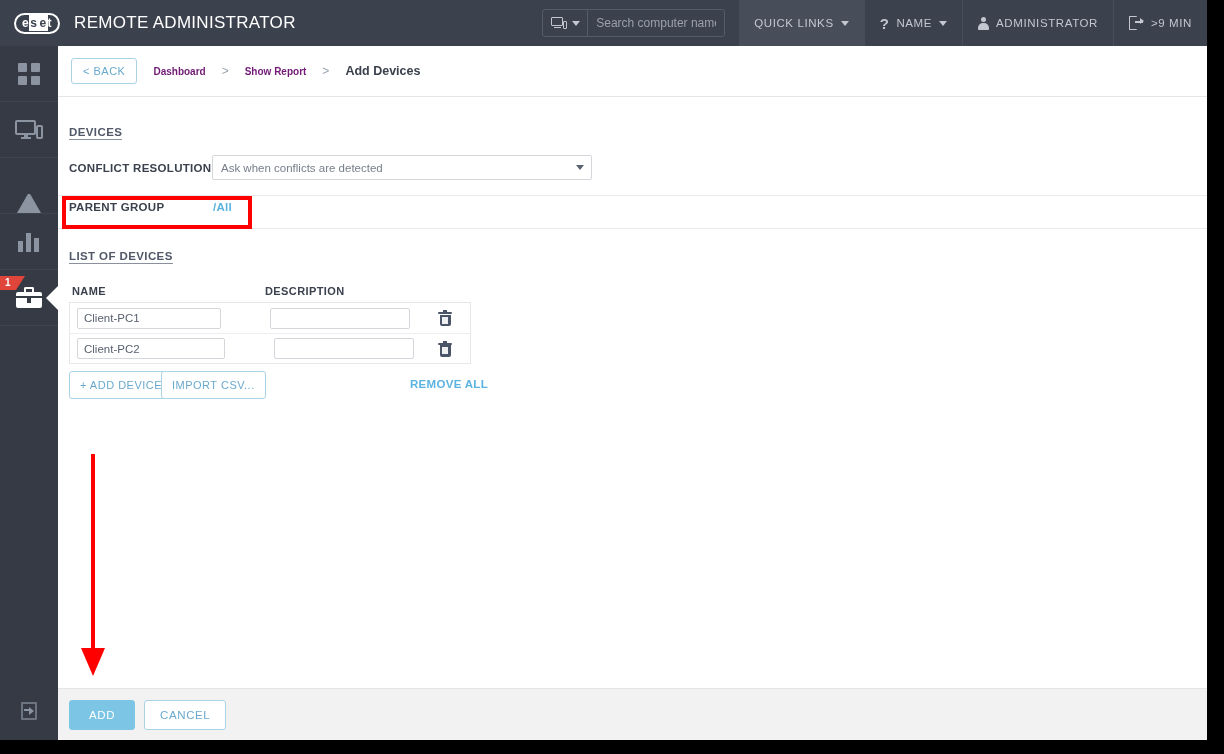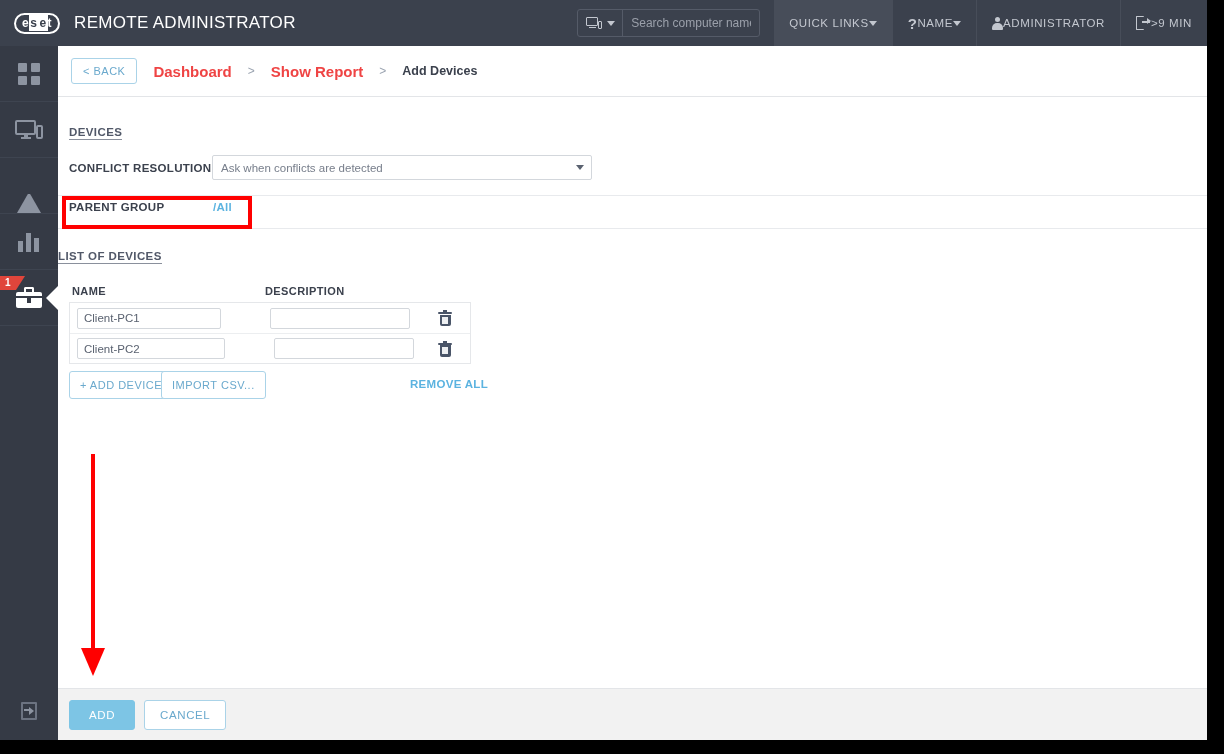--- a/index.html
+++ b/index.html
@@ -98,21 +98,21 @@
     border-top: 5px solid #c3c7cf;
   }
   .search-input {
     border: none; outline: none; background: transparent;
     color: #c3c7cf; font-size: 12px;
     font-family: "Liberation Sans", sans-serif;
     width: 136px; padding: 0 8px; height: 100%;
   }
   .search-input::placeholder { color: #9ba0aa; }
   .hdr-item {
-    display: flex; align-items: center; gap: 0;
+    display: flex; align-items: center; gap: 7px;
     padding: 0 15px;
     color: #c3c7cf; font-size: 11.5px;
     letter-spacing: .6px;
     border-left: 1px solid #474d59;
     cursor: pointer;
     white-space: nowrap;
   }
   .hdr-item.quick {
     background: #474d59;
     border-left: none;
@@ -297,21 +297,21 @@
     color: #6aa9cd;
     background: #fff;
     font-size: 11px;
     letter-spacing: .5px;
     padding: 6px 11px;
     border-radius: 3px;
     cursor: pointer;
     font-family: "Liberation Sans", sans-serif;
   }
   .crumb-link {
-    color: #ef4444; font-size: 15px; font-weight: bold;
+    color: #701a75; font-size: 10px; font-weight: bold;
     margin: 0 0 0 16px; cursor: pointer; white-space: nowrap;
   }
   .crumb-sep {
     color: #9aa3b0; font-size: 12px; margin-left: 16px;
   }
   .crumb-cur {
     color: #3b414d; font-size: 12.5px; font-weight: bold;
     margin-left: 16px; white-space: nowrap;
   }
   
@@ -594,21 +594,21 @@
         <option>Ask when conflicts are detected</option>
       </select>
       <span class="sel-caret"></span>
     </div>
 
     <div class="row-line" style="left:0; top:98px; width:1149px;"></div>
     <div class="field-label" style="position:absolute; left:11px; top:104px;">PARENT GROUP</div>
     <div class="link-blue" style="position:absolute; left:155px; top:104px;">/All</div>
     <div class="row-line" style="left:0; top:131px; width:1149px;"></div>
 
-    <div class="sec-head" style="left:0; top:153px;">LIST OF DEVICES</div>
+    <div class="sec-head" style="left:11px; top:153px;">LIST OF DEVICES</div>
 
     <div class="tbl-head" style="position:absolute; left:14px; top:188px;">NAME</div>
     <div class="tbl-head" style="position:absolute; left:207px; top:188px;">DESCRIPTION</div>
 
     <div class="dev-table" style="left:11px; top:205px; width:402px;">
       <div class="dev-row">
         <input class="dev-input" style="width: 144px;" value="Client-PC1">
         <input class="dev-input" style="width: 140px; margin-left: 49px;" value="">
         <span class="trash">
           <i class="hdl"></i>

